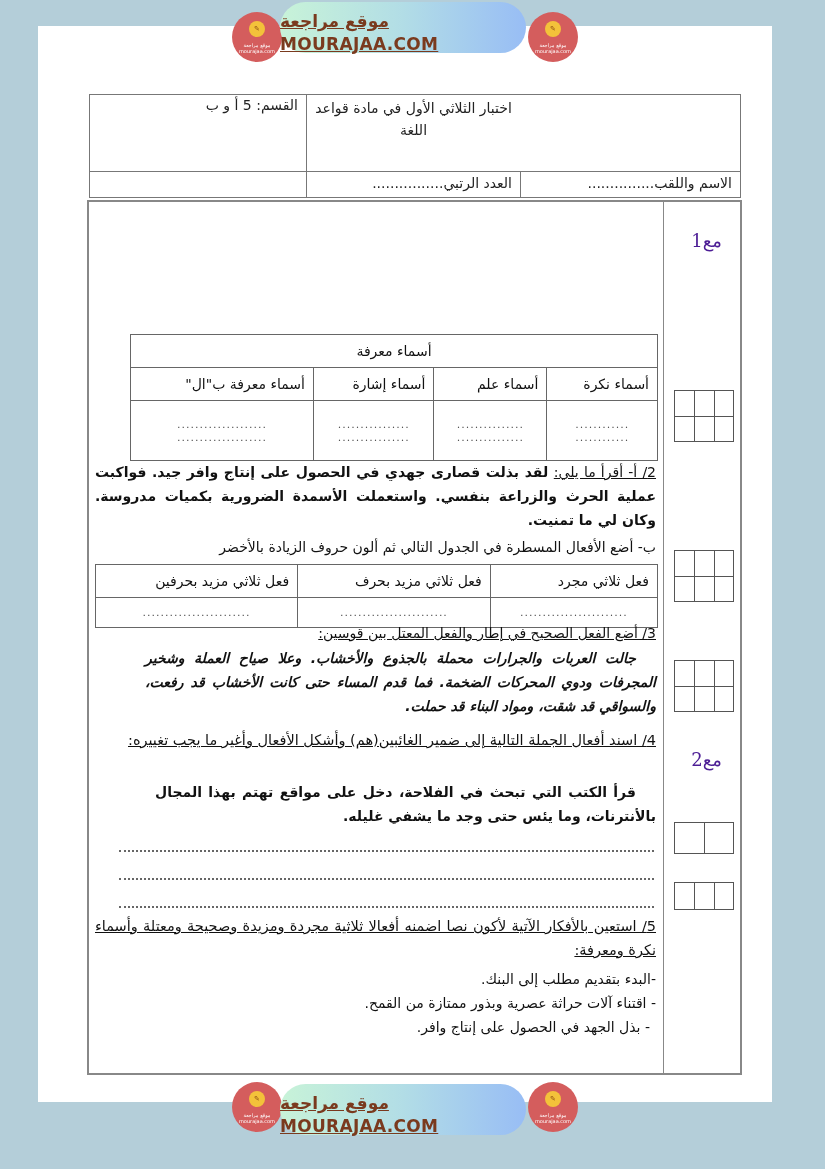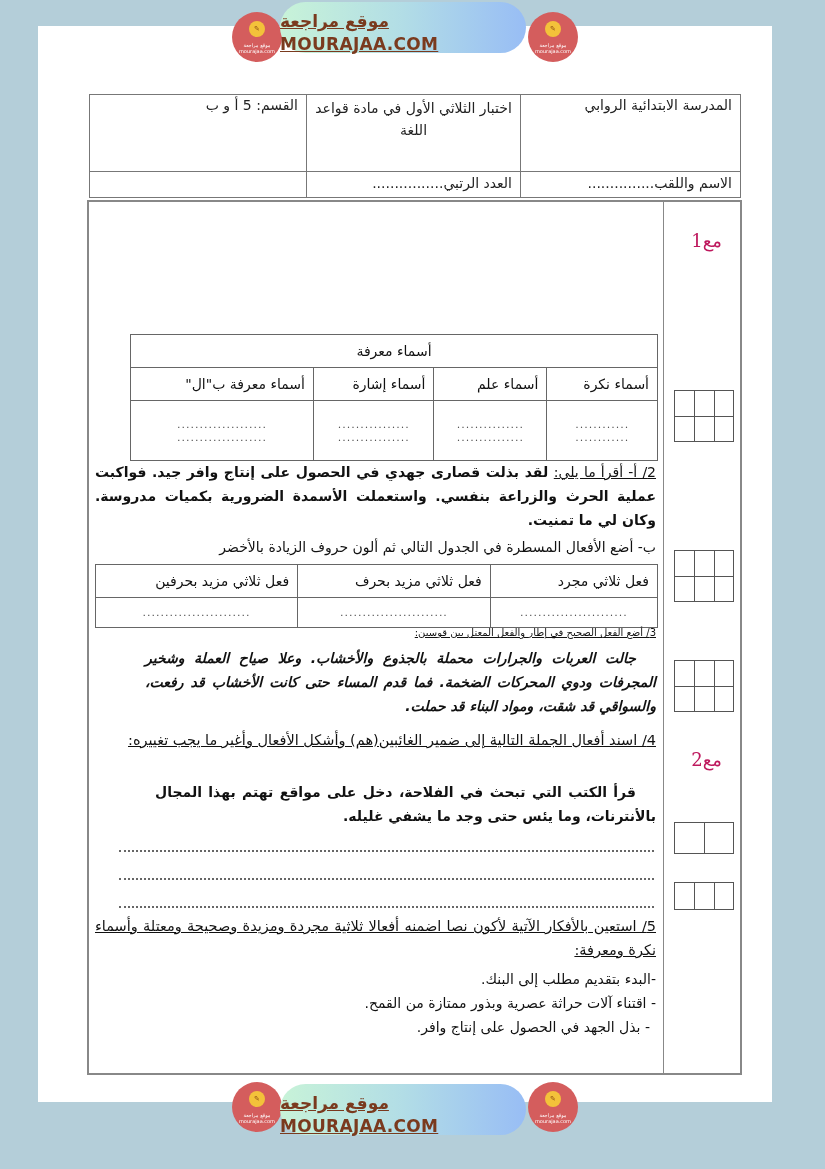--- a/index.html
+++ b/index.html
@@ -54,33 +54,33 @@
     .hdr .c3 { right: 434px; left: 0; }
     
     .main {
       position: absolute; left: 87px; top: 200px; width: 655px; height: 875px;
       border: 2px solid #888; box-sizing: border-box;
     }
     .sidecol {
       position: absolute; right: 0; top: 0; bottom: 0; width: 76px; border-left: 1px solid #888;
     }
     .mlabel {
-      position: absolute; right: 18px; font-size: 18px; color: #be185d; direction: rtl;
+      position: absolute; right: 18px; font-size: 18px; color: #4c1d95; direction: rtl;
       font-family: "DejaVu Serif", serif;
     }
     .gbox {
       position: absolute; left: 10px; width: 60px; border: 1px solid #555; box-sizing: border-box;
       display: grid;
     }
     .gbox div { border-left: 1px solid #555; border-top: 1px solid #555; }
     .content {
       position: absolute; left: 6px; right: 82px; top: 0; bottom: 0;
       direction: rtl; color: #111; font-family: "DejaVu Sans", sans-serif;
     }
-    .q { position: absolute; right: 2px; left: 0; font-size: 10px; line-height: 22px; }
+    .q { position: absolute; right: 2px; left: 0; font-size: 14px; line-height: 22px; }
     .u { text-decoration: underline; }
     .para { position: absolute; right: 2px; left: 0; font-size: 14.5px; line-height: 24px; text-align: justify; }
     table.t {
       position: absolute; border-collapse: collapse; direction: rtl; font-size: 14px;
     }
     table.t td { border: 1px solid #666; padding: 8px 8px; vertical-align: middle; }
     .dots { letter-spacing: 1px; color: #555; font-size: 11px; text-align: center; }
     .line { position: absolute; left: 24px; right: 4px; border-bottom: 2px dotted #666; }
   </style>
 </head>
@@ -96,21 +96,20 @@
   <span class="ar">موقع مراجعة</span>
   <span class="en">MOURAJAA.COM</span>
 </div>
 <div class="logo" style="left:528px;top:12px;">
   <div class="book">✎</div>
   <div class="txt">موقع مراجعة mourajaa.com</div>
 </div>
 
 <div class="hdr">
   <div class="row1">
-    <div class="c c1" style="padding-top:2px;">المدرسة الابتدائية الروابي</div>
     <div class="c c2" style="padding-top:2px;line-height:22px;">اختبار الثلاثي الأول في مادة قواعد اللغة</div>
     <div class="c c3" style="padding-top:2px;">القسم: 5 أ و ب</div>
   </div>
   <div class="row2">
     <div class="c c1" style="padding-top:3px;">الاسم واللقب...............</div>
     <div class="c c2" style="padding-top:3px;text-align:right;">العدد الرتبي................</div>
     <div class="c c3"></div>
   </div>
 </div>
 

